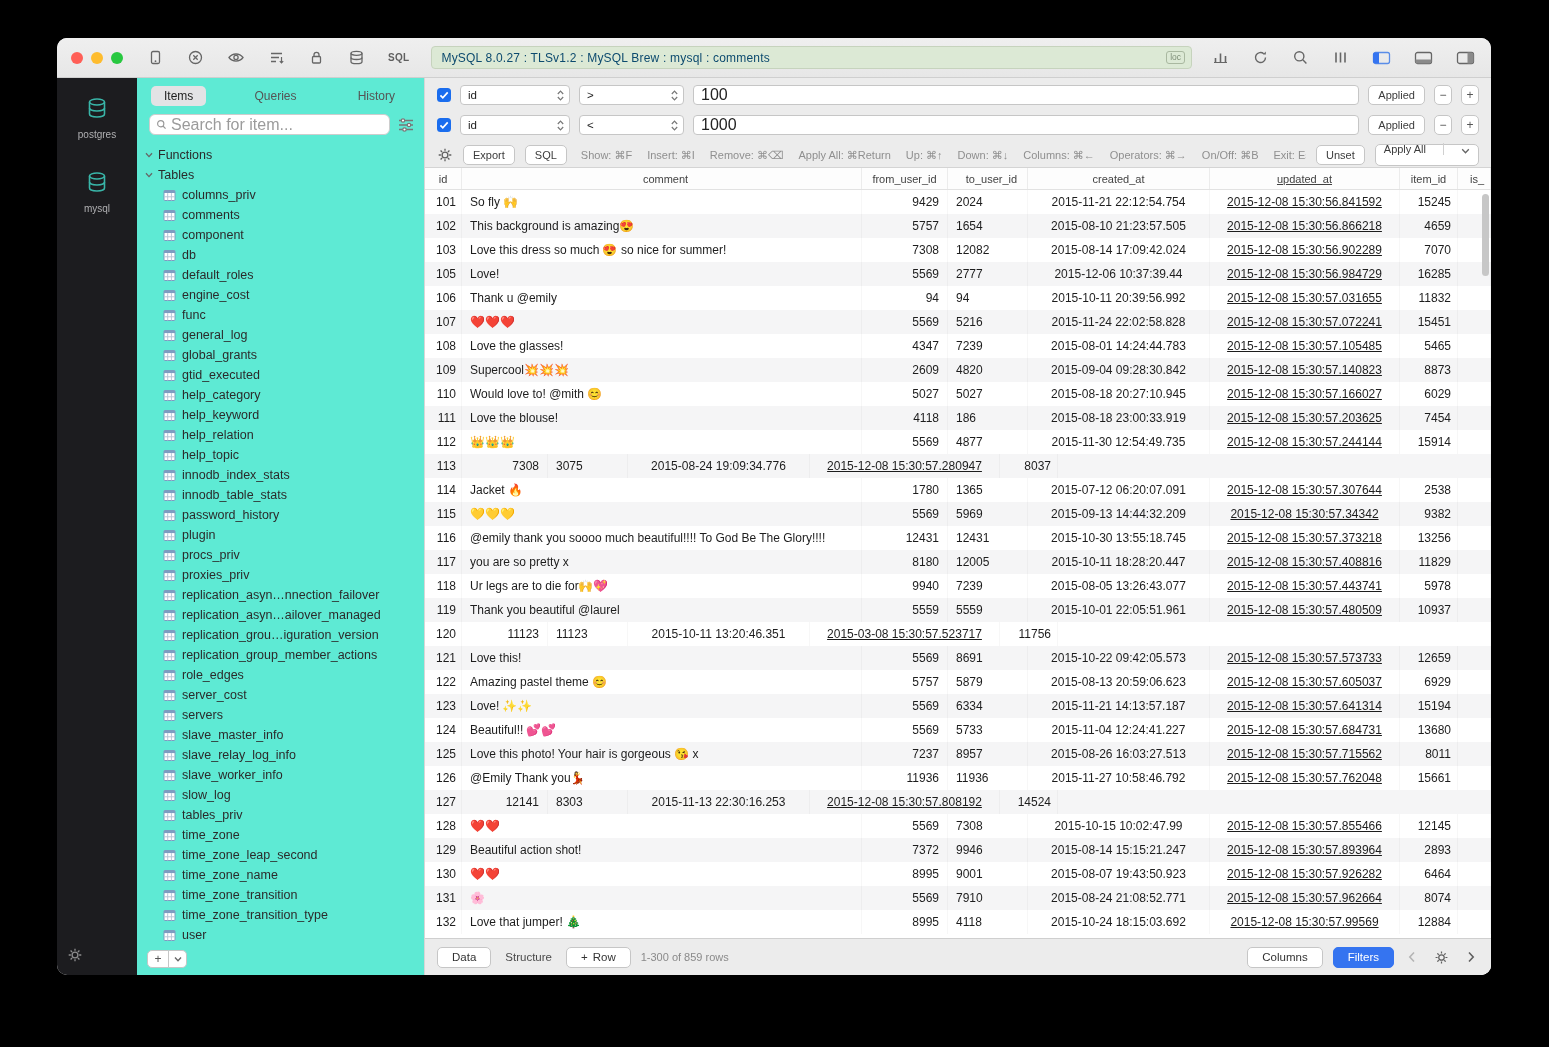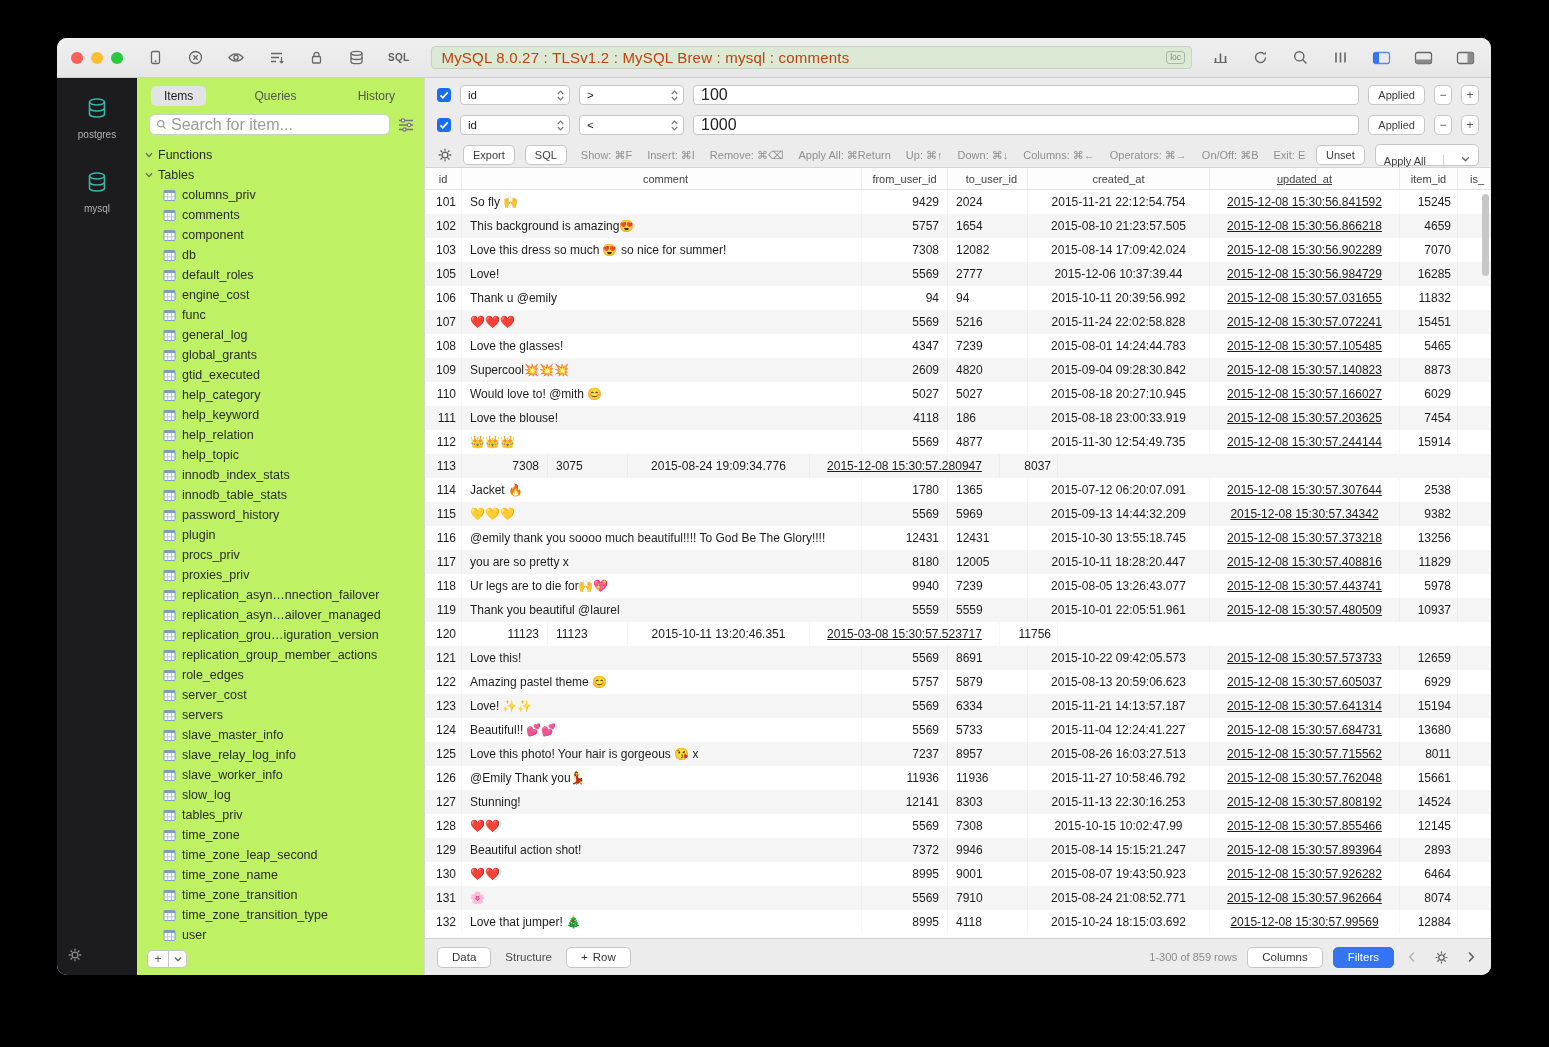--- a/index.html
+++ b/index.html
@@ -17,32 +17,32 @@
   .lights{display:flex;gap:8px;margin-left:14px;}
   .light{width:12px;height:12px;border-radius:50%;}
   .tb-icons{display:flex;align-items:center;gap:23px;}
   .tb-icons.left{margin-left:24px;}
   .tb-icons.right{margin:0 16px 0 20px;}
   .tb-icons .ic{cursor:default;}
   .sql-text{font-size:10px;font-weight:bold;color:#5f5f5f;letter-spacing:.3px;}
   .title-pill{flex:1;height:23px;margin-left:22px;background:var(--title-green);
     border:1px solid #c6d3bd;border-radius:4px;display:flex;align-items:center;
     padding:0 6px 0 9px;min-width:0;}
-  .title-pill .ttl{font-size:15px;color:#c2410c;white-space:nowrap;overflow:hidden;letter-spacing:.2px;}
+  .title-pill .ttl{font-size:12px;color:#0c4a6e;white-space:nowrap;overflow:hidden;letter-spacing:.2px;}
   .title-pill .loc{margin-left:auto;font-size:8.5px;color:#7f8f78;border:1px solid #a9b8a0;
     border-radius:3px;padding:0 3px;line-height:11px;}
   
   .appbody{flex:1;display:flex;min-height:0;}
   
   .conn-sidebar{flex:0 0 80px;background:#1c1c1f;display:flex;flex-direction:column;align-items:center;padding-top:18px;}
   .conn-item{display:flex;flex-direction:column;align-items:center;gap:5px;margin-bottom:30px;cursor:default;}
   .conn-item .lbl{font-size:10px;color:#b0b0b2;}
   .conn-gear{margin-top:auto;margin-bottom:12px;align-self:flex-start;margin-left:10px;}
   
-  .sidebar{flex:0 0 288px;background:#bef264;border-right:1px solid #d6d6d6;display:flex;flex-direction:column;min-height:0;justify-content:space-between;}
+  .sidebar{flex:0 0 288px;background:#5eead4;border-right:1px solid #d6d6d6;display:flex;flex-direction:column;min-height:0;justify-content:space-between;}
   .side-tabs{display:flex;align-items:center;justify-content:space-between;padding:8px 16px 6px 14px;}
   .side-tab{font-size:12px;color:#555;padding:3px 13px;border-radius:5px;cursor:default;}
   .side-tab.active{background:#e3e3e5;color:#1e1e1e;}
   .search-row{display:flex;align-items:center;gap:8px;padding:2px 10px 6px 12px;}
   .search-box{flex:1;height:21px;border:1px solid #cdcdcd;border-radius:6px;background:#fff;
     display:flex;align-items:center;padding:0 6px;gap:4px;}
   .search-box input{border:none;outline:none;flex:1;font-size:16px;color:#333;min-width:0;
     font-family:"Liberation Sans",sans-serif;background:transparent;}
   .search-box input::placeholder{color:#9b9b9b;}
   .tree{flex:1;overflow:hidden;padding:4px 0 0 0;}
@@ -66,21 +66,21 @@
   .select.col-sel{width:110px;}
   .select.op-sel{width:105px;}
   .filter-value{flex:1;height:20px;border:1px solid #c6c6c6;border-radius:4px;padding:0 7px;
     font-size:16px;color:#222;font-family:"Liberation Sans",sans-serif;outline:none;min-width:0;}
   .btn{height:20px;background:#fff;border:1px solid #c6c6c6;border-radius:5px;font-size:11px;
     color:#3c3c3c;padding:0 9px;cursor:default;font-family:"Liberation Sans",sans-serif;display:inline-flex;align-items:center;}
   .btn.sq{width:18px;padding:0;justify-content:center;font-size:12px;color:#555;}
   .action-row{display:flex;align-items:center;gap:10px;height:20px;}
   .hints{flex:1;display:flex;gap:15px;overflow:hidden;white-space:nowrap;margin-left:4px;}
   .hint{font-size:11px;color:#8f8f8f;}
-  .applyall{display:inline-flex;align-items:flex-start;gap:17px;padding:10px 8px;}
+  .applyall{display:inline-flex;align-items:flex-end;gap:17px;padding:10px 8px;}
   .applyall .divider{width:1px;height:12px;background:#d0d0d0;}
   
   .tablewrap{flex:1;position:relative;overflow:hidden;display:flex;flex-direction:column;min-height:0;}
   .thead{flex:0 0 22px;display:flex;border-bottom:1px solid #e2e2e2;background:#fdfdfd;}
   .th{font-size:11px;color:#424242;display:flex;align-items:center;justify-content:center;
     border-right:1px solid #ececec;overflow:hidden;white-space:nowrap;cursor:default;}
   .tbody{flex:1;overflow:hidden;}
   .tr{display:flex;height:24px;background:#fff;}
   .tr.alt{background:#f5f5f6;}
   .td{font-size:12px;color:#1d1d1d;line-height:24px;white-space:nowrap;overflow:hidden;
@@ -95,21 +95,21 @@
   .col-7{flex:1;min-width:0;padding-left:6px;}
   .th.col-0,.th.col-2,.th.col-6{text-align:center;padding:0;justify-content:center;}
   .vthumb{position:absolute;right:2px;top:26px;width:7px;height:82px;border-radius:4px;background:#c7c7c7;}
   
   .statusbar{flex:0 0 37px;background:#ececec;border-top:1px solid #cfcfcf;display:flex;
     align-items:center;padding:0 12px;gap:10px;}
   .sb-btn{height:21px;background:#fff;border:1px solid #c6c6c6;border-radius:5px;font-size:11.5px;
     color:#333;padding:0 14px;display:inline-flex;align-items:center;gap:5px;cursor:default;}
   .sb-text-btn{font-size:11.5px;color:#4a4a4a;padding:0 4px;cursor:default;}
   .sb-btn.primary{background:var(--accent-blue);border-color:var(--accent-blue);color:#fff;}
-  .rowcount{flex:1;text-align:right;font-size:11px;color:#8a8a8a;}
+  .rowcount{flex:1;text-align:left;font-size:11px;color:#8a8a8a;}
   .sb-ico{display:inline-flex;align-items:center;cursor:default;padding:0 4px;}
 </style>
 </head>
 <body>
 
 <div class="window">
 
   <div class="titlebar">
     <div class="lights">
       <span class="light" style="background:var(--traffic-red)"></span>
@@ -898,21 +898,20 @@
               <div class="td col-1">@Emily Thank you💃</div>
               <div class="td col-2">11936</div>
               <div class="td col-3">11936</div>
               <div class="td col-4">2015-11-27 10:58:46.792</div>
               <div class="td col-5">2015-12-08 15:30:57.762048</div>
               <div class="td col-6">15661</div>
               <div class="td col-7"></div>
             </div>
             <div class="tr alt">
               <div class="td col-0">127</div>
-              <div class="td col-1">Stunning!</div>
               <div class="td col-2">12141</div>
               <div class="td col-3">8303</div>
               <div class="td col-4">2015-11-13 22:30:16.253</div>
               <div class="td col-5">2015-12-08 15:30:57.808192</div>
               <div class="td col-6">14524</div>
               <div class="td col-7"></div>
             </div>
             <div class="tr">
               <div class="td col-0">128</div>
               <div class="td col-1">❤️❤️</div>

